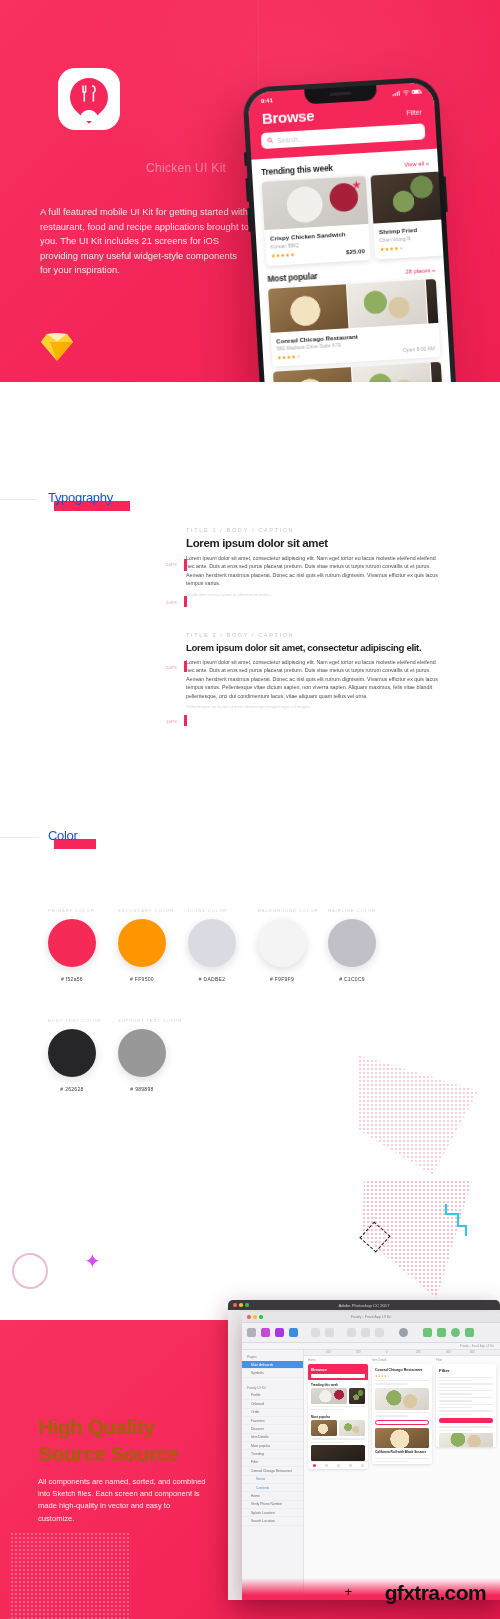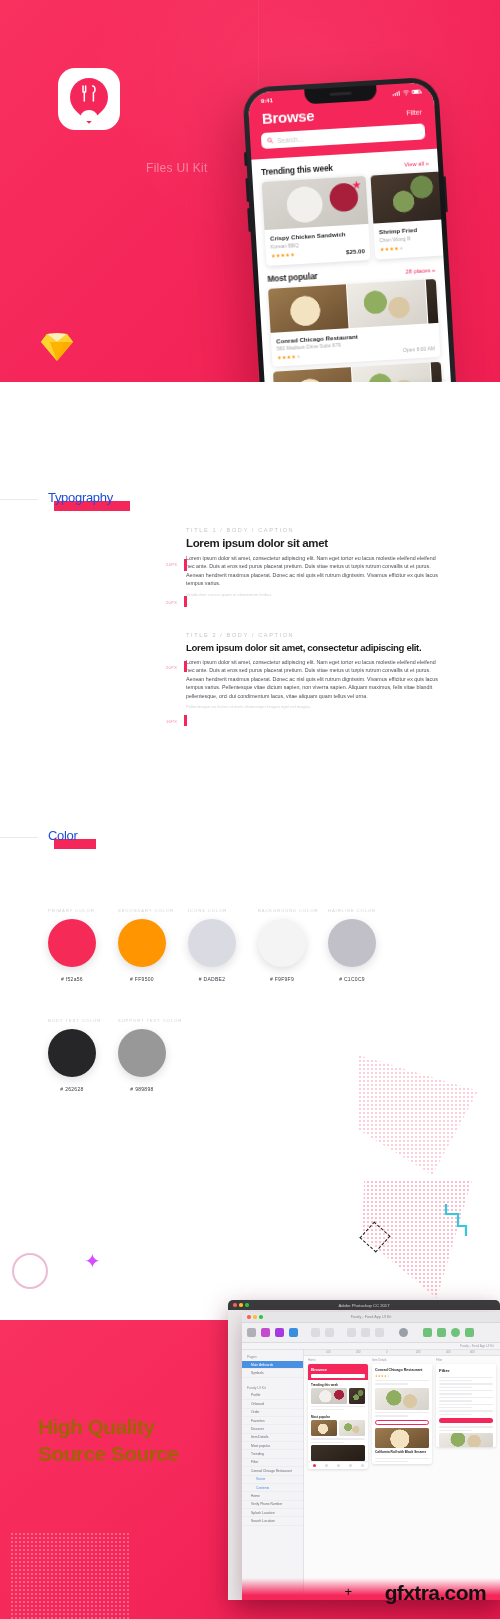--- a/index.html
+++ b/index.html
@@ -322,21 +322,22 @@
       <div class="logo-pin">
         <div class="bulb"></div>
         <div class="cut"></div>
         <svg width="20" height="22" viewBox="0 0 20 22">
           <path d="M4 1 L4 7 M6.6 1 L6.6 7 M5.3 7 L5.3 16" stroke="#fff" stroke-width="1.5" stroke-linecap="round" fill="none"></path>
           <path d="M13.6 1 C15.4 1 16 3 16 5 C16 6.6 15 7.4 14.4 7.6 L14.4 16" stroke="#fff" stroke-width="1.5" stroke-linecap="round" fill="none"></path>
         </svg>
       </div>
     </div>
 
-    <div class="brand-sub">Files UI Kit</div>
+    <div class="brand-sub">Chicken UI Kit</div>
+    <p class="hero-desc">A full featured mobile UI Kit for getting started with restaurant, food and recipe applications brought to you. The UI Kit includes 21 screens for iOS providing many useful widget-style components for your inspiration.</p>
 
     <svg class="sketch-logo" viewBox="0 0 34 30">
       <path d="M7 2 L17 1 L27 2 L33 10 L17 29 L1 10 Z" fill="#FDB300"></path>
       <path d="M1 10 L17 29 L7 2 Z" fill="#FDD231"></path>
       <path d="M33 10 L17 29 L27 2 Z" fill="#FDAD00"></path>
       <path d="M7 2 L17 1 L27 2 L17 10 Z" fill="#FEEEB7"></path>
       <path d="M7 2 L17 10 L1 10 Z" fill="#FDD231"></path>
       <path d="M27 2 L17 10 L33 10 Z" fill="#FDD231"></path>
     </svg>
 
@@ -545,20 +546,21 @@
 
   <section class="srcband">
     <div class="dotfield" style="left:10px; top:212px; width:120px; height:88px; opacity:.28;
          background-image:radial-gradient(#ffffff 32%, transparent 33%);"></div>
   </section>
 
   <h3 class="src-title">
     <span>High Quality</span><br>
     <span>Source Source</span>
   </h3>
+  <p class="src-desc">All components are named, sorted, and combined into Sketch files. Each screen and component is made high-quality in vector and easy to customize.</p>
 
   <div class="win-ps">
     <div class="ps-bar">
       <span class="dots">
           <i></i>
           <i></i>
           <i></i>
         </span>
       <span class="ps-title">Adobe Photoshop CC 2017</span>
     </div>

